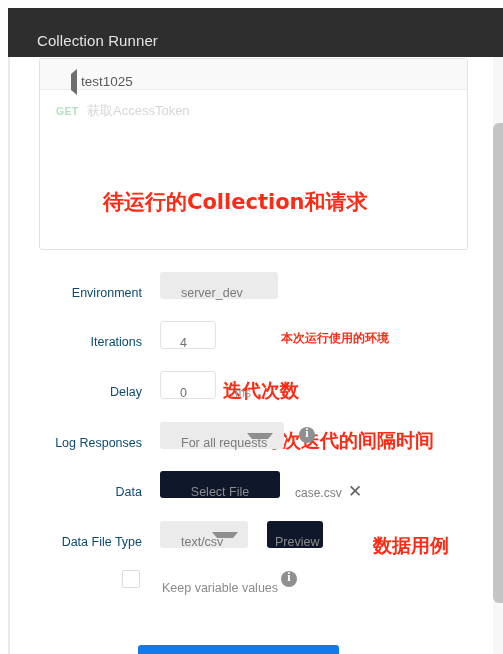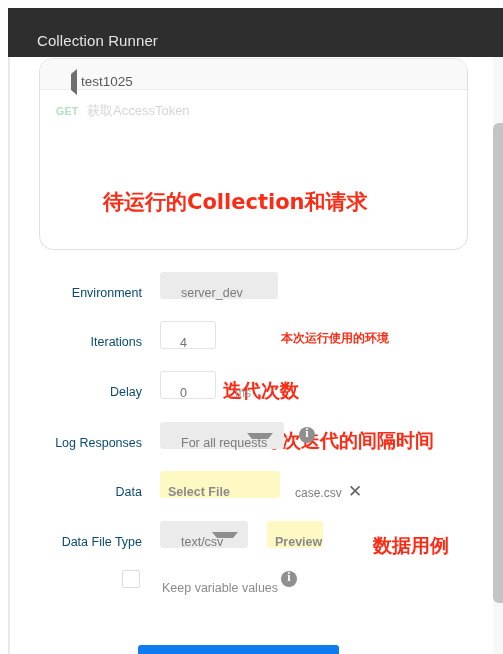--- a/index.html
+++ b/index.html
@@ -49,21 +49,21 @@
     background: #ffffff;
     border-left: 2px solid #e8e8e8;
   }
 
   
   #collection-panel {
     position: absolute;
     left: 29px; top: 1px;
     width: 429px; height: 192px;
     border: 1px solid #e0e0e0;
-    border-radius: 14px;
+    border-radius: 3px;
     background: #ffffff;
     overflow: hidden;
   }
   #collection-header {
     position: absolute;
     left: 0; top: 0;
     width: 100%; height: 31px;
     background: #f9f9f9;
     border-bottom: 1px solid #ededed;
   }
@@ -183,25 +183,24 @@
     top: 7px;
     font-size: 12px;
     color: #9a9a9a;
   }
 
   
   .gray-btn {
     position: absolute;
     top: 0;
     height: 27px;
-    background: #fef9c3;
-    border-radius: 3px;
-    cursor: pointer;
-    text-align: left;
-    font-weight: bold;
+    background: #0f172a;
+    border-radius: 3px;
+    cursor: pointer;
+    text-align: center;
   }
   .gray-btn span {
     position: absolute;
     left: 0; top: 6px;
     width: 100%;
     font-size: 12.5px;
     color: #8b8b8b;
     white-space: nowrap;
   }
 

